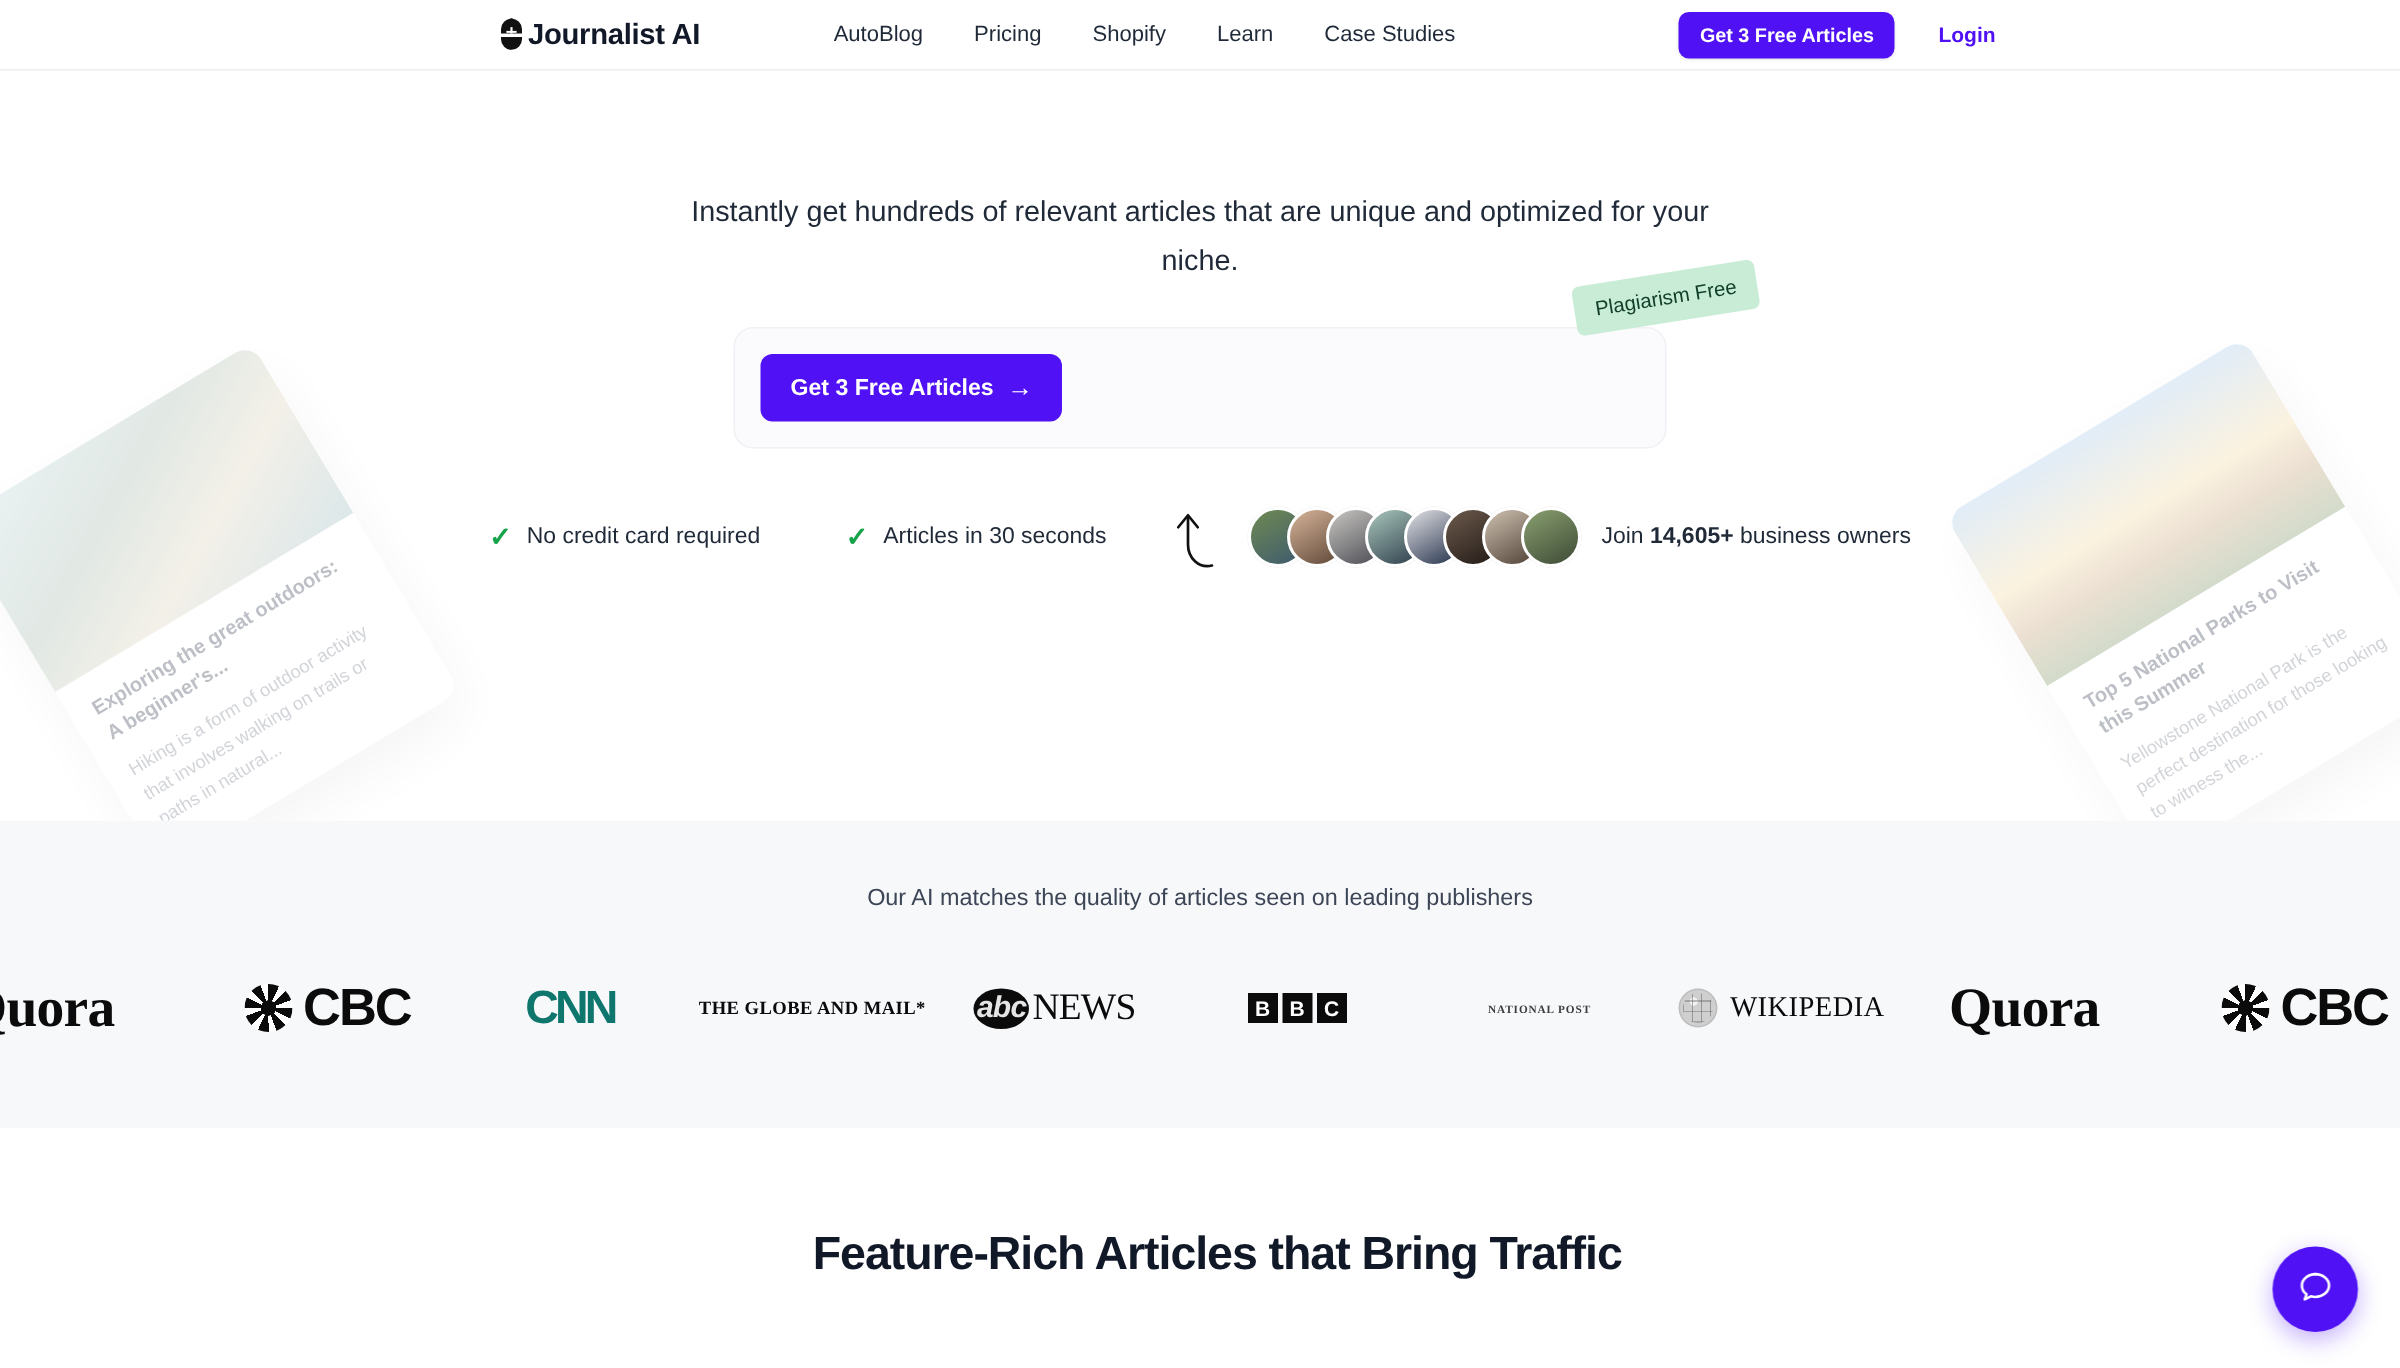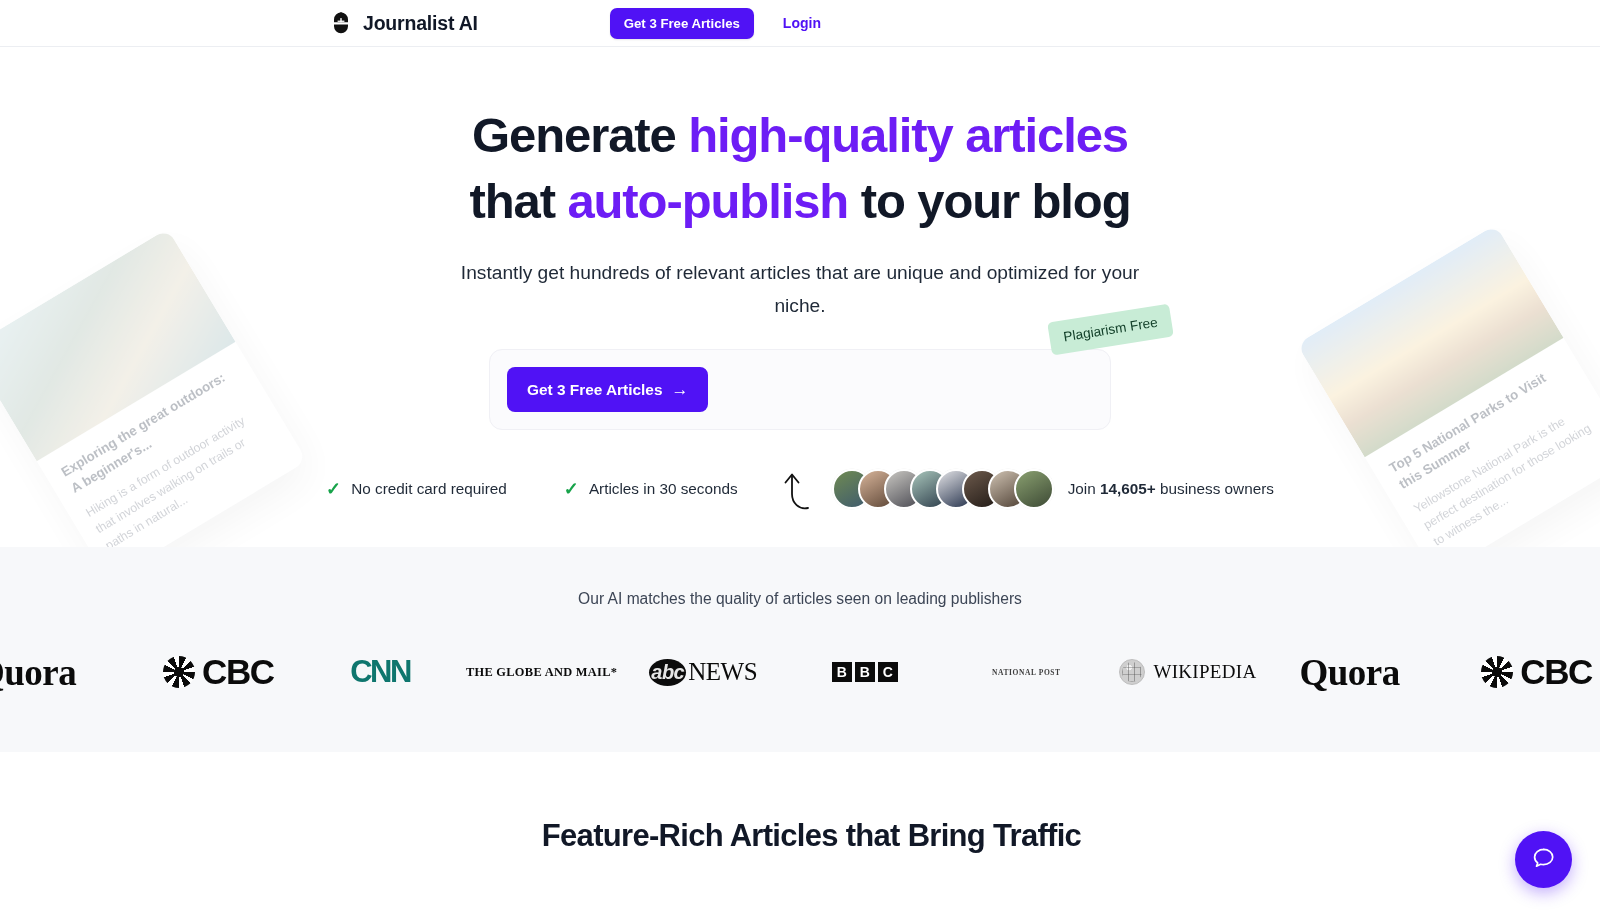--- a/index.html
+++ b/index.html
@@ -21,21 +21,21 @@
     position:relative;
     z-index:40;
   }
   .nav-inner {
     width:100%;
     display:flex;
     align-items:center;
     padding-left:330px;
     gap:0;
   }
-  .brand { display:flex; align-items:center; gap:11px; }
+  .brand { display:flex; align-items:center; }
   .logo-mark {
     width:22px; height:27px;
     position:relative;
     display:block;
   }
   .brand-name {
     font-size:19.5px;
     font-weight:700;
     letter-spacing:-0.2px;
     color:#111827;
@@ -346,20 +346,27 @@
           <path d="M4 9.5a7 7 0 0 1 14 0v2.8H4z" fill="#111"></path>
           <path d="M4 14.6h14v1.6a7 7 0 0 1-14 0z" fill="#111"></path>
           <rect x="9.2" y="2.2" width="3.6" height="5" rx="1.8" fill="#111"></rect>
           <rect x="7.6" y="10.6" width="6.8" height="1.3" fill="#fff"></rect>
           <rect x="10.3" y="8.1" width="1.4" height="4.2" fill="#fff"></rect>
         </svg>
       </span>
       <span class="brand-name">Journalist AI</span>
     </div>
 
+    <div class="nav-links">
+      <a class="nav-link">AutoBlog</a>
+      <a class="nav-link">Pricing</a>
+      <a class="nav-link">Shopify</a>
+      <a class="nav-link">Learn</a>
+      <a class="nav-link">Case Studies</a>
+    </div>
 
     <button class="nav-cta">Get 3 Free Articles</button>
     <a class="nav-login">Login</a>
   </div>
 </div>
 
 <div class="hero">
 
   <div class="art-card" id="card-left">
     <div class="thumb"></div>
@@ -371,28 +378,20 @@
 
   <div class="art-card" id="card-right">
     <div class="thumb"></div>
     <div class="body">
       <div class="ttl">Top 5 National Parks to Visit this Summer</div>
       <div class="desc">Yellowstone National Park is the perfect destination for those looking to witness the...</div>
     </div>
   </div>
 
   <div class="hero-inner">
-    <h1 class="headline">
-      <span>
-        <span>Generate </span><span class="accent">high-quality articles</span>
-      </span><br>
-      <span>
-        <span>that </span><span class="accent">auto-publish</span><span> to your blog</span>
-      </span>
-    </h1>
 
     <p class="subhead">Instantly get hundreds of relevant articles that are unique and optimized for your niche.</p>
 
     <div class="form-wrap">
       <button class="submit-btn">
         <span>Get 3 Free Articles</span>
         <span class="arrow-r">→</span>
       </button>
       <div class="badge-plag">Plagiarism Free</div>
     </div>

